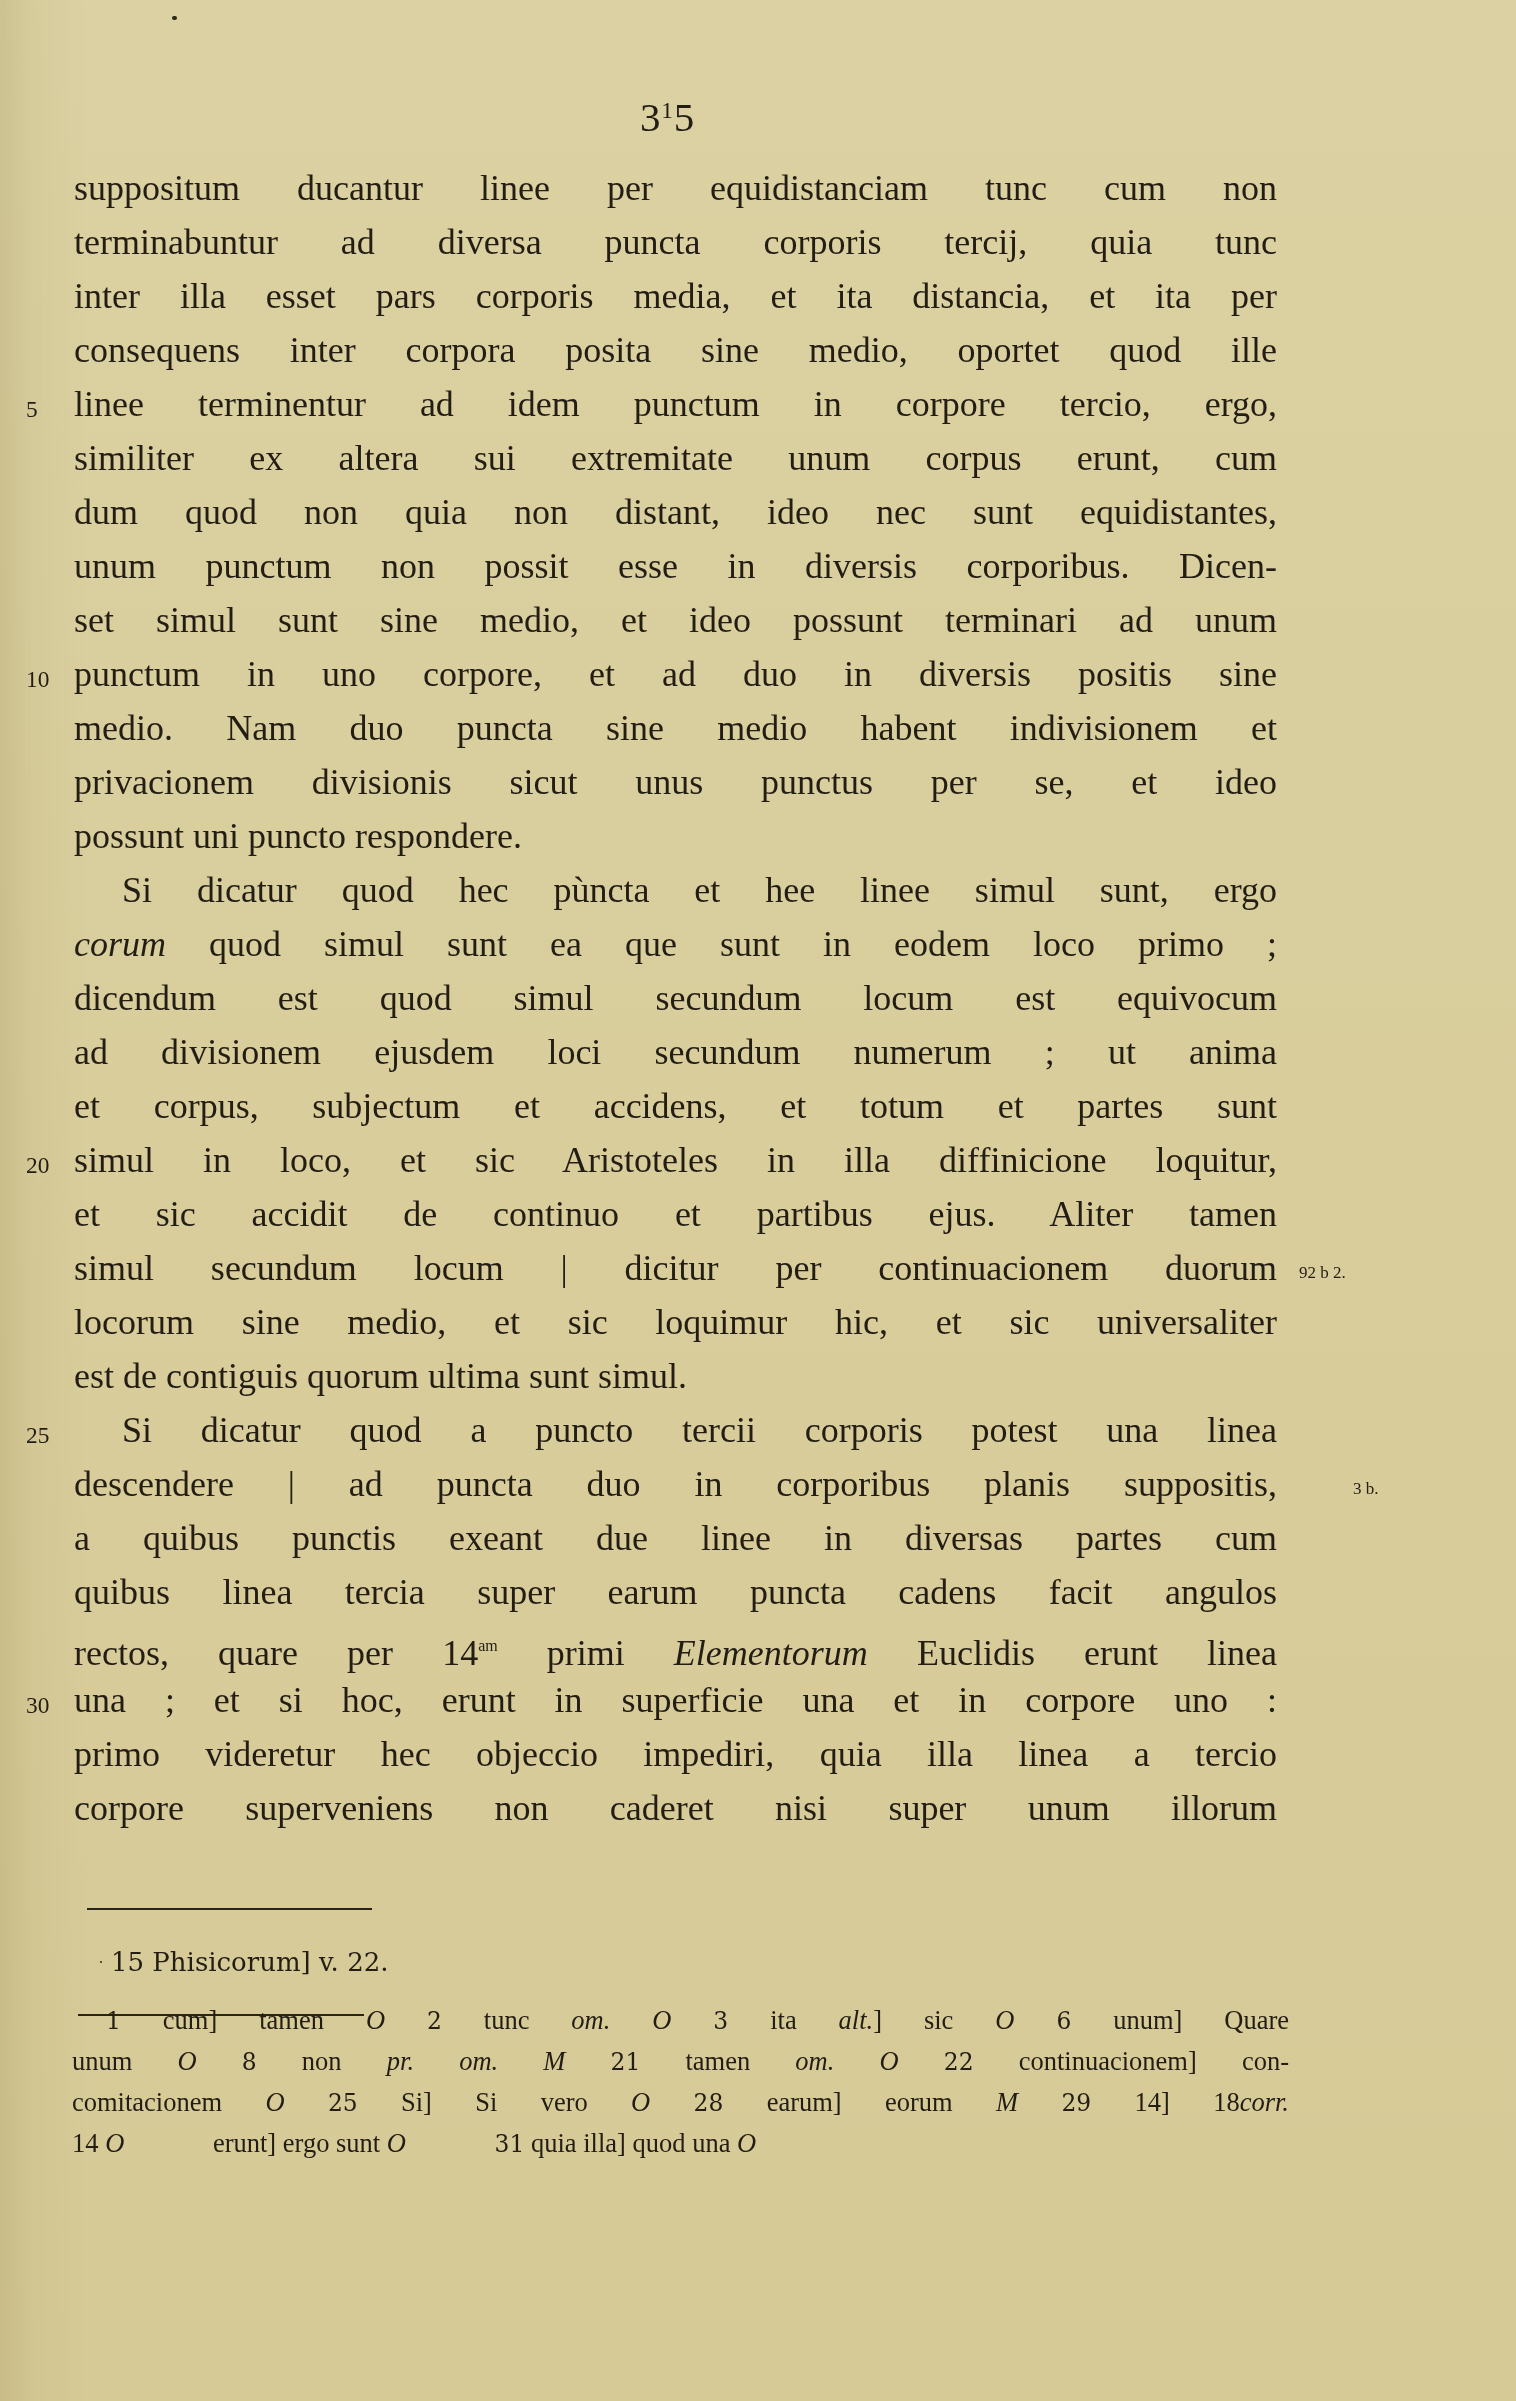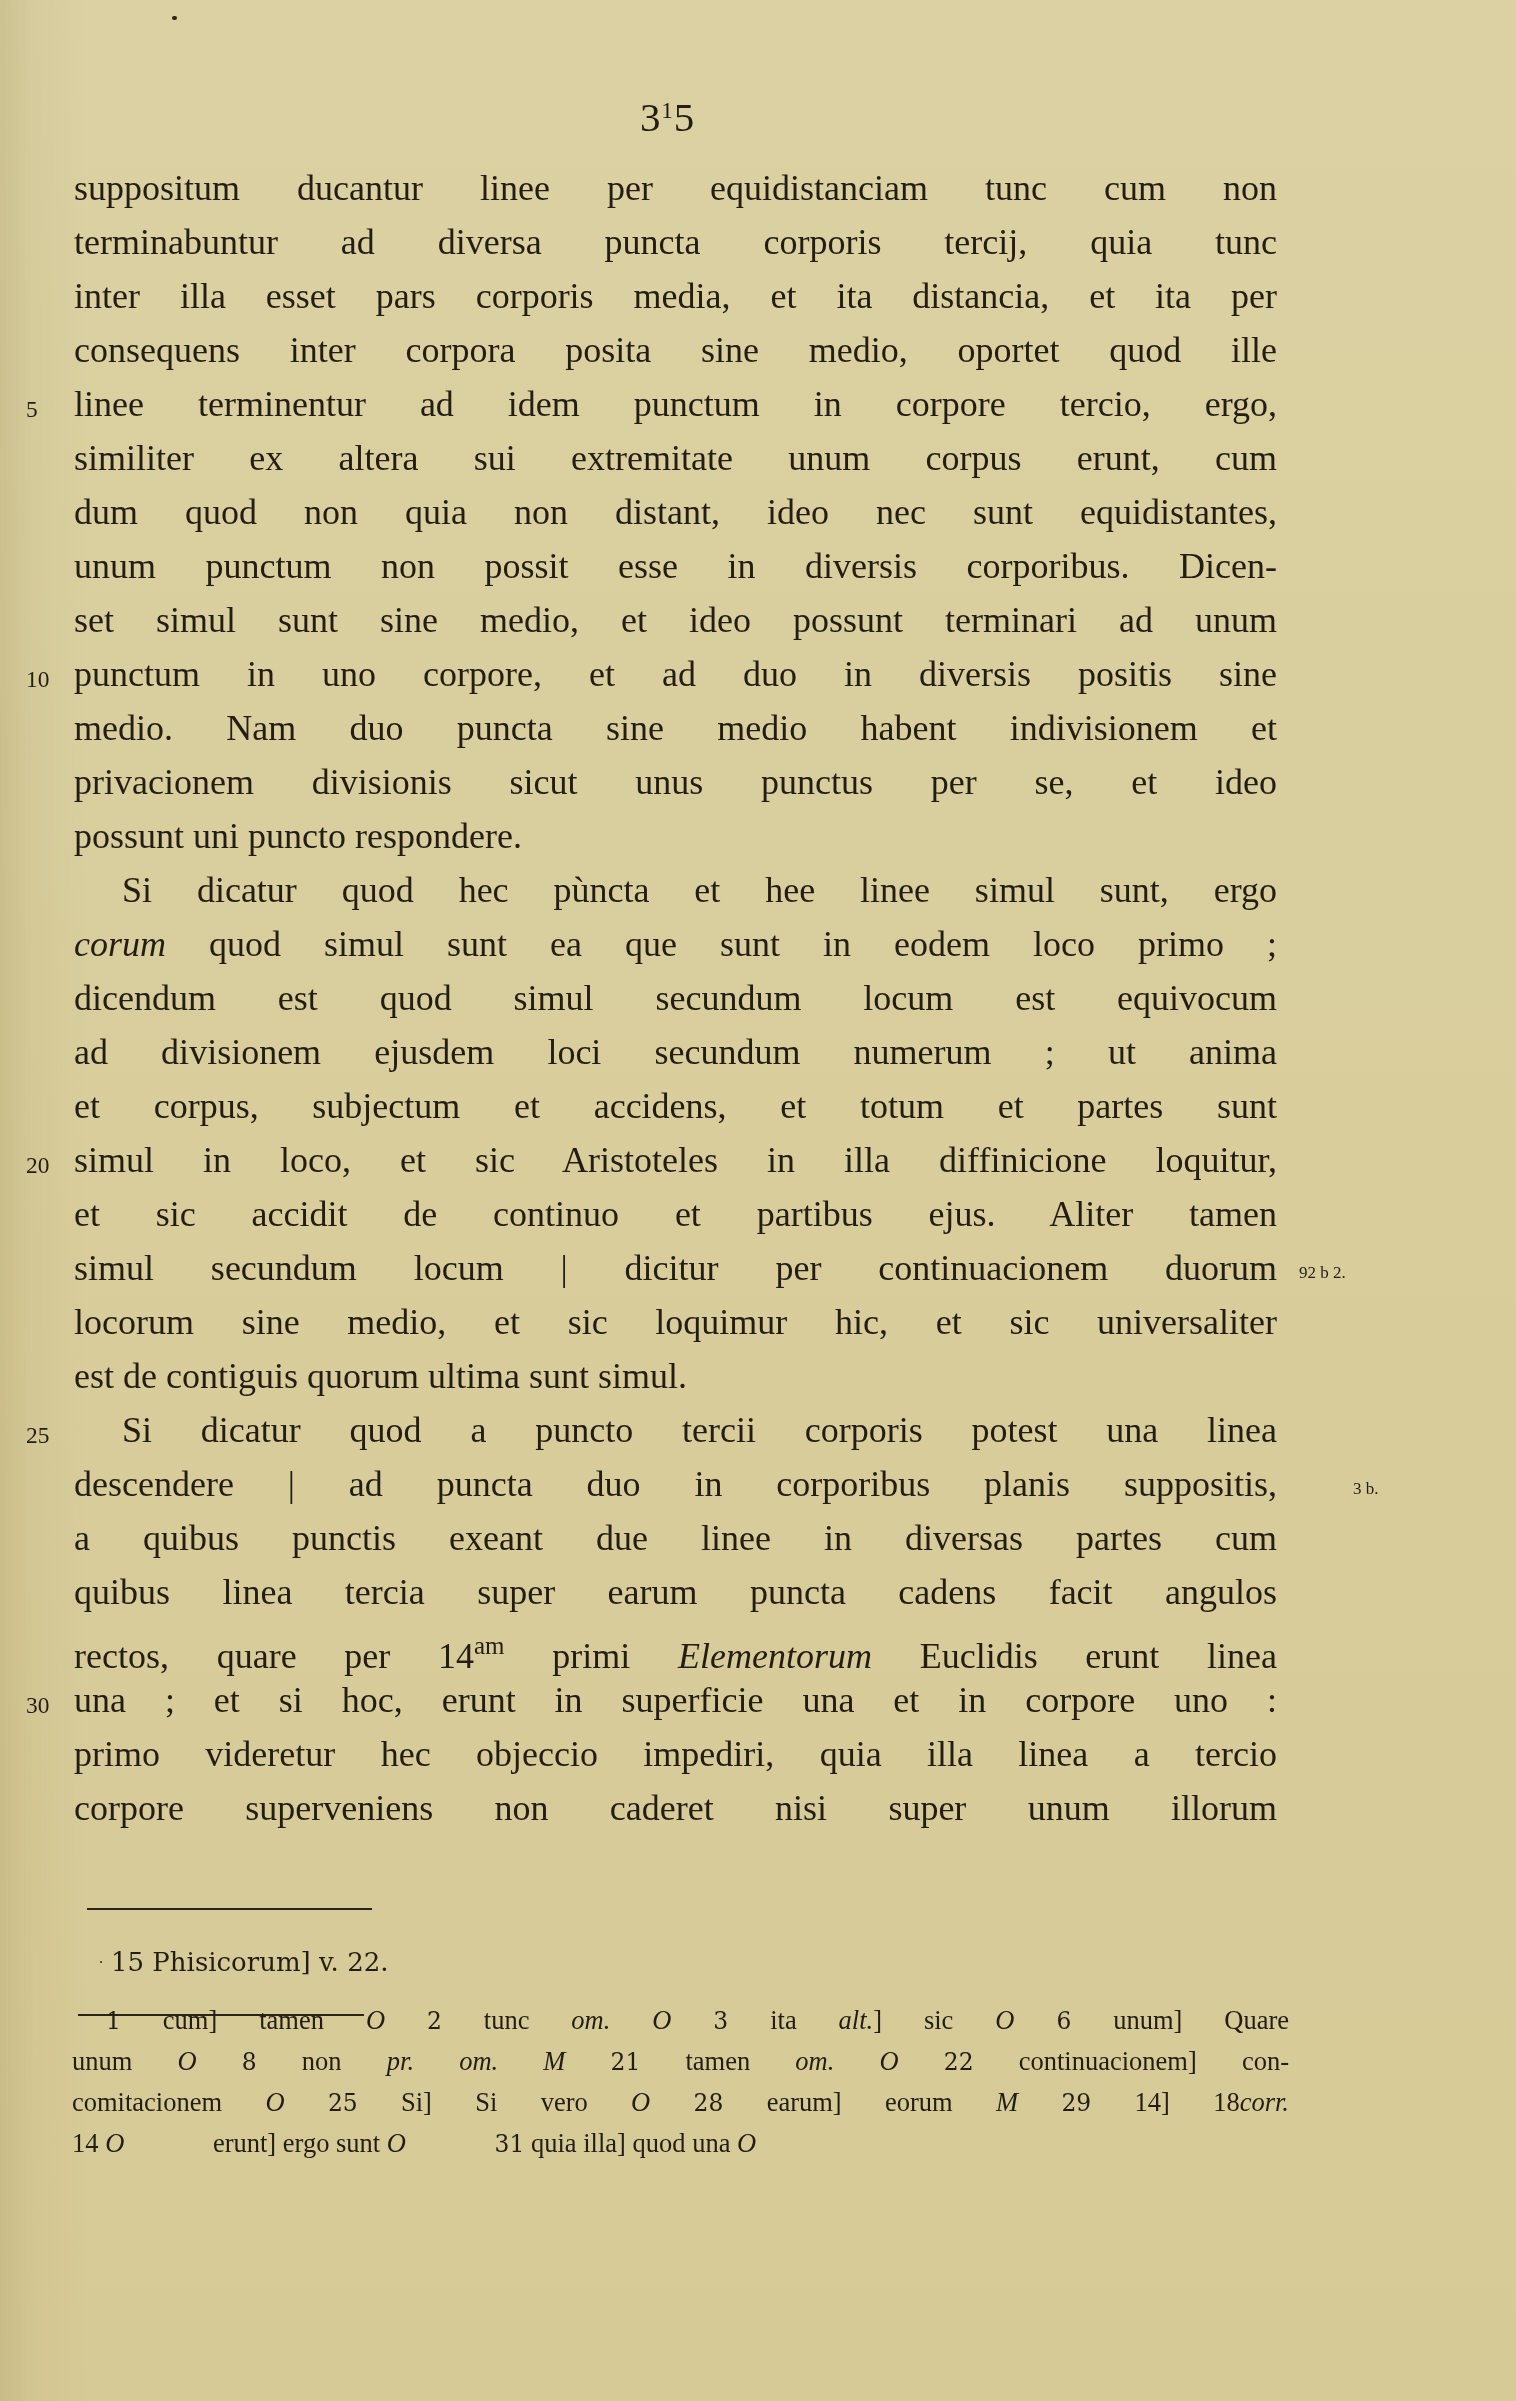--- a/index.html
+++ b/index.html
@@ -28,21 +28,21 @@
   .line.indent { padding-left: 48px; box-sizing: border-box; }
   .line .lnum {
     position: absolute; left: -48px; width: 39px; text-align: right;
     font-size: 23.4px; top: 4.7px;
   }
   .line .mnote {
     position: absolute; left: 1225px; font-size: 17px; top: 4.7px; white-space: nowrap;
   }
   .line .mnote.far { left: 1279px; }
   i { font-style: italic; }
-  .sup { font-size: 25px; vertical-align: 14px; }
+  .sup { font-size: 16px; vertical-align: 14px; }
   .rule { position: absolute; height: 2.3px; background: #2a2418; }
   #rule-1 { left: 87px; top: 1908px; width: 285px; }
   #rule-2 { left: 78px; top: 2014px; width: 286px; }
   #ref-note {
     position: absolute; left: 111px; top: 1945px; font-size: 26px; line-height: 34px;
     font-family: "DejaVu Serif", serif;
   }
   #ref-note .dot { position: absolute; left: -11px; top: 15.6px; width: 2.3px; height: 2.3px; background:#2a2418; border-radius:50%; }
   .footnotes { position: absolute; left: 72px; top: 2000px; width: 1217px; }
   .fline {

